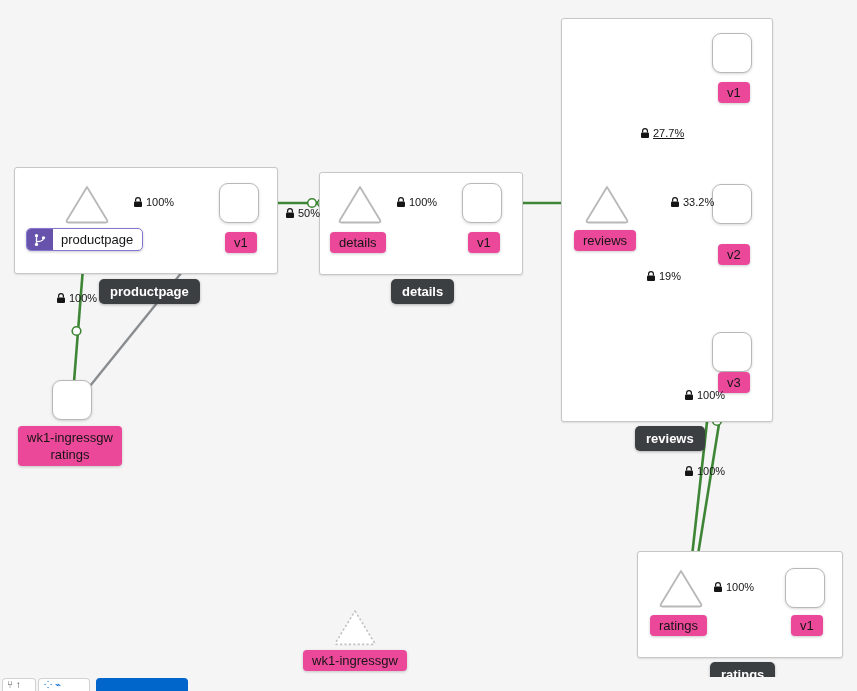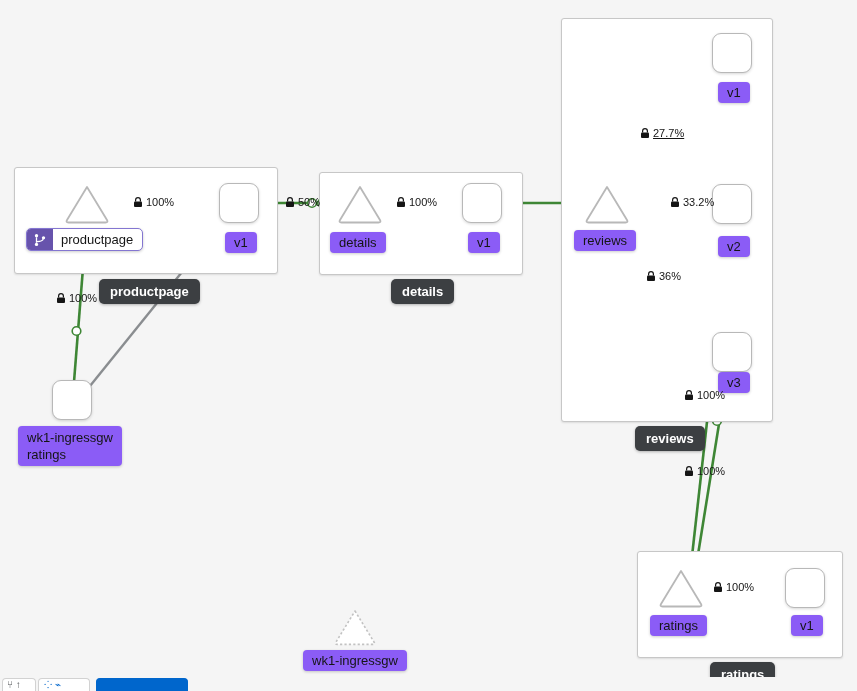--- a/index.html
+++ b/index.html
@@ -60,28 +60,29 @@
     position: relative;
   }
   .node-shape-triangle svg {
     display: block;
     overflow: visible;
   }
 
   
   .node-label {
     position: absolute;
-    background: #8b5cf6;
+    background: #ec4899;
     color: #151515;
     border-radius: 4px;
     font-size: 13px;
     line-height: 15px;
     padding: 3px 9px;
     white-space: nowrap;
     box-shadow: 0 1px 3px rgba(0,0,0,0.20);
+    text-align: center;
   }
   .node-label.multi {
     line-height: 17px;
   }
 
   
   .group-label {
     position: absolute;
     background: #3c3f42;
     color: #ffffff;
@@ -296,21 +297,21 @@
   <div class="node-label" style="left:574px; top:230px;">reviews</div>
 
   <div class="node" style="left:712px; top:33px;">
     <div class="node-shape-box"></div>
   </div>
   <div class="node-label" style="left:718px; top:82px;">v1</div>
 
   <div class="node" style="left:712px; top:184px;">
     <div class="node-shape-box"></div>
   </div>
-  <div class="node-label" style="left:718px; top:236px;">v2</div>
+  <div class="node-label" style="left:718px; top:244px;">v2</div>
 
   <div class="node" style="left:712px; top:332px;">
     <div class="node-shape-box"></div>
   </div>
   <div class="node-label" style="left:718px; top:372px;">v3</div>
 
   <div class="node" style="left:658px; top:568px;">
     <div class="node-shape-triangle">
       <svg width="46" height="40" viewBox="0 0 46 40">
         <path d="M23 3 L43 36 Q44.5 38.5 41.5 38.5 L4.5 38.5 Q1.5 38.5 3 36 Z" fill="#ffffff" stroke="#b8b8b8" stroke-width="1.8" stroke-linejoin="round"></path>
@@ -350,21 +351,21 @@
   </div>
 
   <div class="edge-label" style="left:133px; top:196px;">
     <svg class="lock" width="10" height="11" viewBox="0 0 10 11">
       <path d="M2.6 4.6 V3.1 a2.4 2.4 0 0 1 4.8 0 V4.6" fill="none" stroke="#151515" stroke-width="1.2"></path>
       <rect x="1" y="4.4" width="8" height="5.6" rx="1" fill="#151515"></rect>
     </svg>
     <span>100%</span>
   </div>
 
-  <div class="edge-label" style="left:285px; top:196px;justify-content:space-between;">
+  <div class="edge-label" style="left:285px; top:207px;justify-content:space-between;">
     <svg class="lock" width="10" height="11" viewBox="0 0 10 11">
       <path d="M2.6 4.6 V3.1 a2.4 2.4 0 0 1 4.8 0 V4.6" fill="none" stroke="#151515" stroke-width="1.2"></path>
       <rect x="1" y="4.4" width="8" height="5.6" rx="1" fill="#151515"></rect>
     </svg>
     <span>50%</span>
   </div>
 
   <div class="edge-label" style="left:396px; top:196px;">
     <svg class="lock" width="10" height="11" viewBox="0 0 10 11">
       <path d="M2.6 4.6 V3.1 a2.4 2.4 0 0 1 4.8 0 V4.6" fill="none" stroke="#151515" stroke-width="1.2"></path>
@@ -387,21 +388,21 @@
       <rect x="1" y="4.4" width="8" height="5.6" rx="1" fill="#151515"></rect>
     </svg>
     <span>33.2%</span>
   </div>
 
   <div class="edge-label" style="left:646px; top:270px;">
     <svg class="lock" width="10" height="11" viewBox="0 0 10 11">
       <path d="M2.6 4.6 V3.1 a2.4 2.4 0 0 1 4.8 0 V4.6" fill="none" stroke="#151515" stroke-width="1.2"></path>
       <rect x="1" y="4.4" width="8" height="5.6" rx="1" fill="#151515"></rect>
     </svg>
-    <span>36%</span>
+    <span>19%</span>
   </div>
 
   <div class="edge-label" style="left:684px; top:389px;">
     <svg class="lock" width="10" height="11" viewBox="0 0 10 11">
       <path d="M2.6 4.6 V3.1 a2.4 2.4 0 0 1 4.8 0 V4.6" fill="none" stroke="#151515" stroke-width="1.2"></path>
       <rect x="1" y="4.4" width="8" height="5.6" rx="1" fill="#151515"></rect>
     </svg>
     <span>100%</span>
   </div>
 

